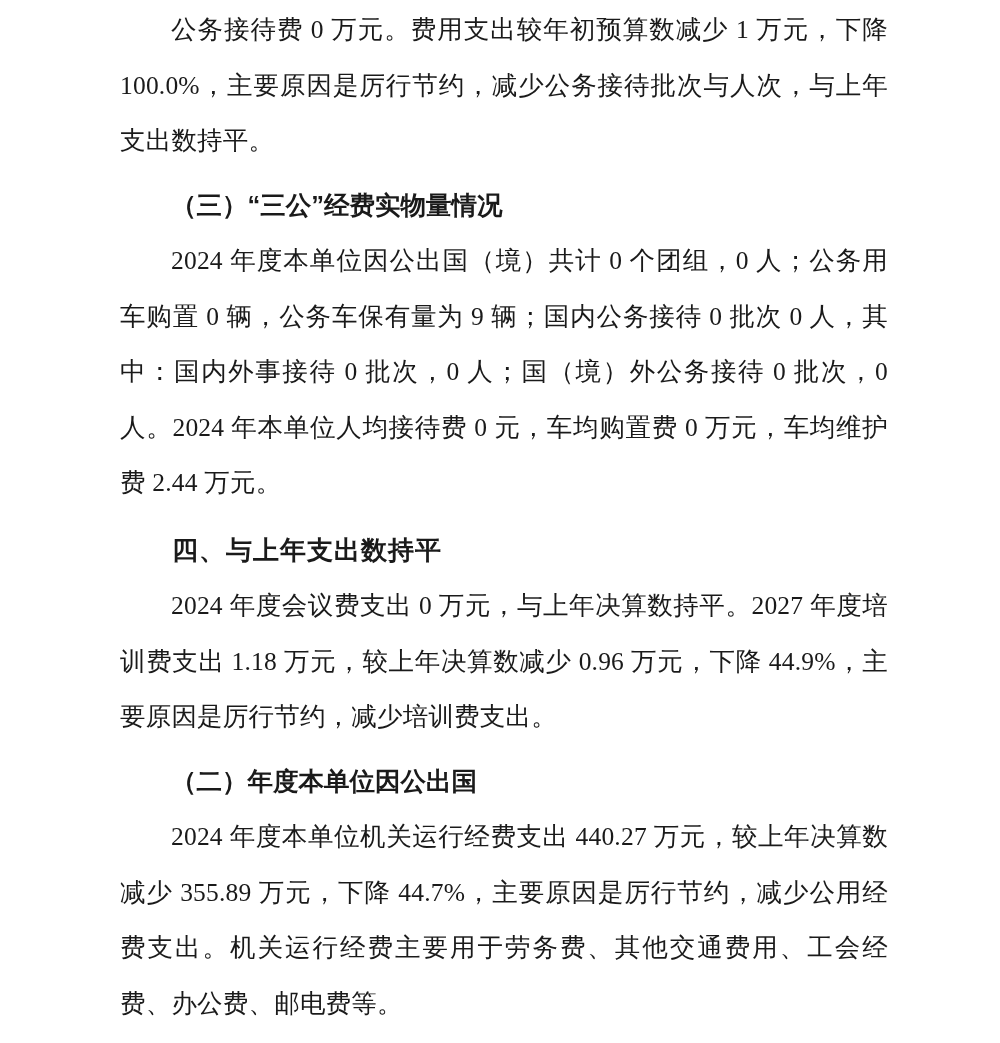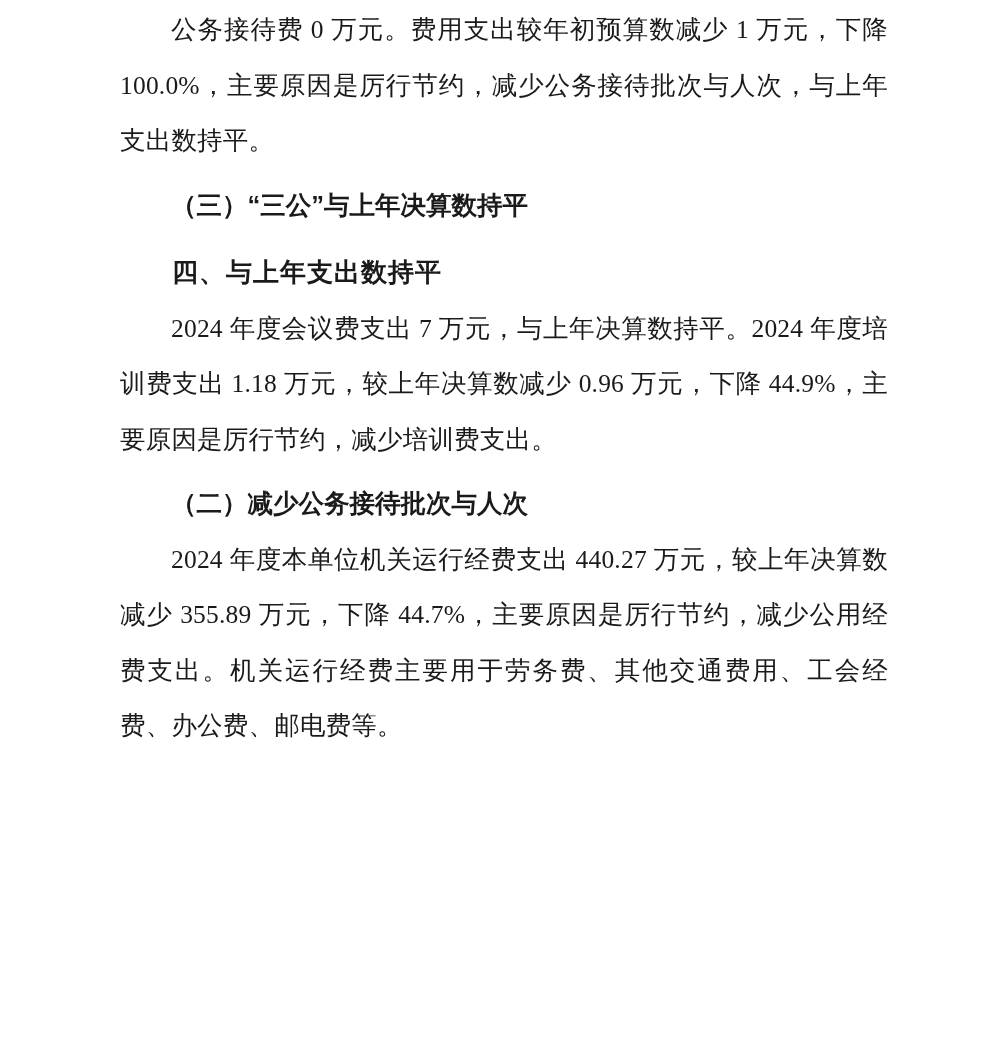--- a/index.html
+++ b/index.html
@@ -63,29 +63,30 @@
 <body>
 
 <div class="page">
 
   <div class="spacer-top"></div>
 
   <p class="para indent2">公务接待费 0 万元。费用支出较年初预算数减少 1 万元，下降 100.0%，主要原因是厉行节约，减少公务接待批次与人次，与上年支出数持平。</p>
 
   <div class="block-gap"></div>
 
-  <p class="subheading">（三）“三公”与上年决算数持平</p>
+  <p class="subheading">（三）“三公”经费实物量情况</p>
 
+  <p class="para indent2">2024 年度本单位因公出国（境）共计 0 个团组，0 人；公务用车购置 0 辆，公务车保有量为 9 辆；国内公务接待 0 批次 0 人，其中：国内外事接待 0 批次，0 人；国（境）外公务接待 0 批次，0 人。2024 年本单位人均接待费 0 元，车均购置费 0 万元，车均维护费 2.44 万元。</p>
 
   <div class="heading-gap"></div>
 
   <p class="heading">四、与上年支出数持平</p>
 
 
-  <p class="para indent2">2024 年度会议费支出 7 万元，与上年决算数持平。2024 年度培训费支出 1.18 万元，较上年决算数减少 0.96 万元，下降 44.9%，主要原因是厉行节约，减少培训费支出。</p>
+  <p class="para indent2">2024 年度会议费支出 0 万元，与上年决算数持平。2027 年度培训费支出 1.18 万元，较上年决算数减少 0.96 万元，下降 44.9%，主要原因是厉行节约，减少培训费支出。</p>
 
   <div class="block-gap"></div>
 
-  <p class="subheading">（二）减少公务接待批次与人次</p>
+  <p class="subheading">（二）年度本单位因公出国</p>
 
   <p class="para indent2">2024 年度本单位机关运行经费支出 440.27 万元，较上年决算数减少 355.89 万元，下降 44.7%，主要原因是厉行节约，减少公用经费支出。机关运行经费主要用于劳务费、其他交通费用、工会经费、办公费、邮电费等。</p>
 
 </div>
 
 </body></html>

